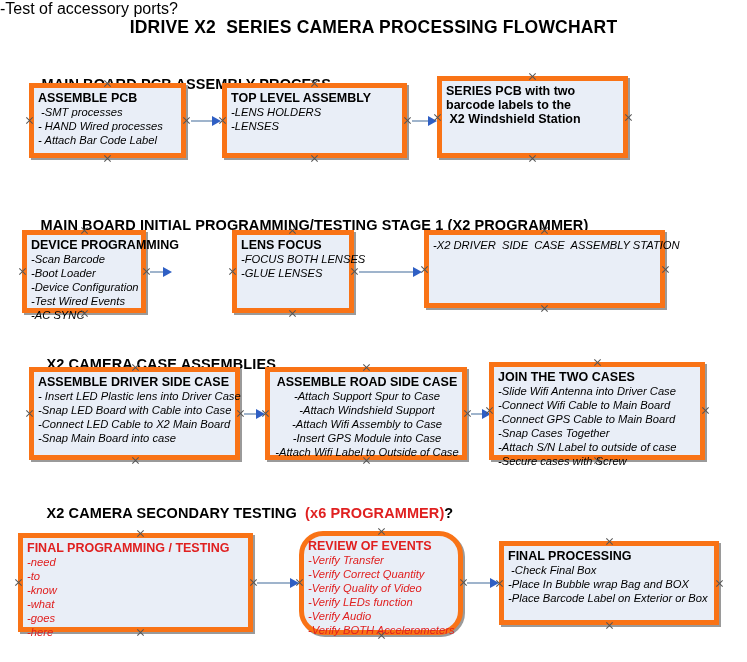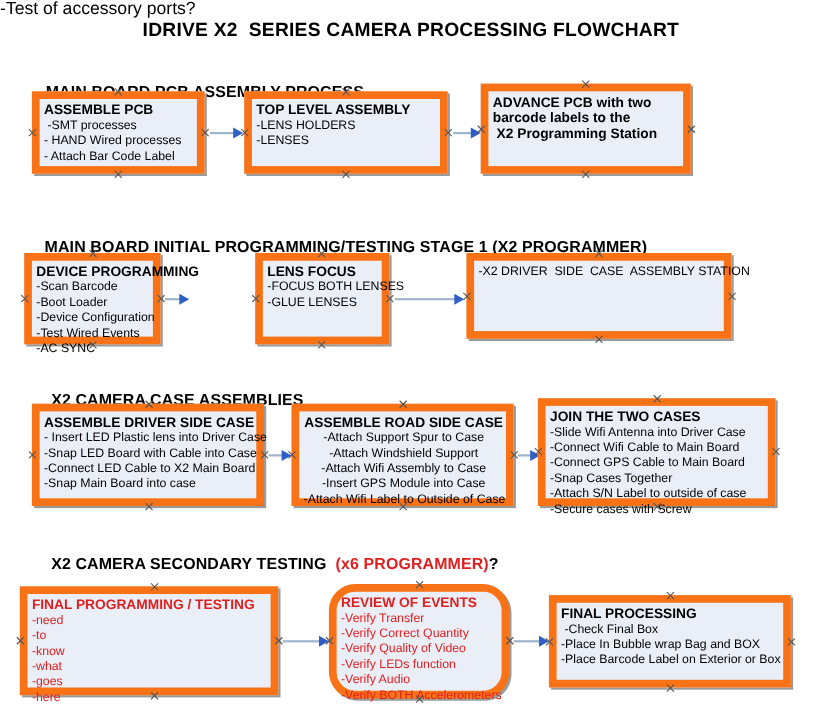--- a/index.html
+++ b/index.html
@@ -40,34 +40,35 @@
   }
   .section-title .accent {
     color: #e02020;
   }
 
   
   .box {
     position: absolute;
     box-sizing: border-box;
     background: #e9eef7;
-    border: 7px solid #f97316;
+    border: 5px solid #f97316;
     box-shadow: 2px 2px 0 0 #9a9a9a;
   }
   .box .btitle {
     font-size: 12.5px;
     font-weight: bold;
     line-height: 14px;
     white-space: pre;
   }
   .box .bline {
     font-size: 11.2px;
     font-weight: normal;
     line-height: 14px;
     white-space: pre;
+    font-style: italic;
   }
   .box .body {
     position: absolute;
     left: 4px;
     top: 3px;
     right: 2px;
   }
   .box.red .btitle, .box.red .bline {
     color: #e02020;
   }
@@ -144,23 +145,23 @@
   </div>
   <div class="handle" style="left:310px; top:79px;"></div>
   <div class="handle" style="left:310px; top:154px;"></div>
   <div class="handle" style="left:218px; top:116px;"></div>
   <div class="handle" style="left:403px; top:116px;"></div>
 
   <div class="conn" style="left:412px; top:120px; width:17px;"></div>
 
   <div class="box" style="left:437px; top:76px; width:191px; height:82px;">
     <div class="body">
-      <div class="btitle">ADVANCE PCB with two</div>
+      <div class="btitle">SERIES PCB with two</div>
       <div class="btitle">barcode labels to the</div>
-      <div class="btitle"> X2 Programming Station</div>
+      <div class="btitle"> X2 Windshield Station</div>
     </div>
   </div>
   <div class="handle" style="left:528px; top:72px;"></div>
   <div class="handle" style="left:528px; top:154px;"></div>
   <div class="handle" style="left:433px; top:113px;"></div>
   <div class="handle" style="left:624px; top:113px;"></div>
 
   <div class="section-title" style="left:24px; top:201px;text-align:center;">
     <span>MAIN BOARD INITIAL PROGRAMMING/TESTING STAGE 1 (X2 PROGRAMMER)</span>
   </div>

